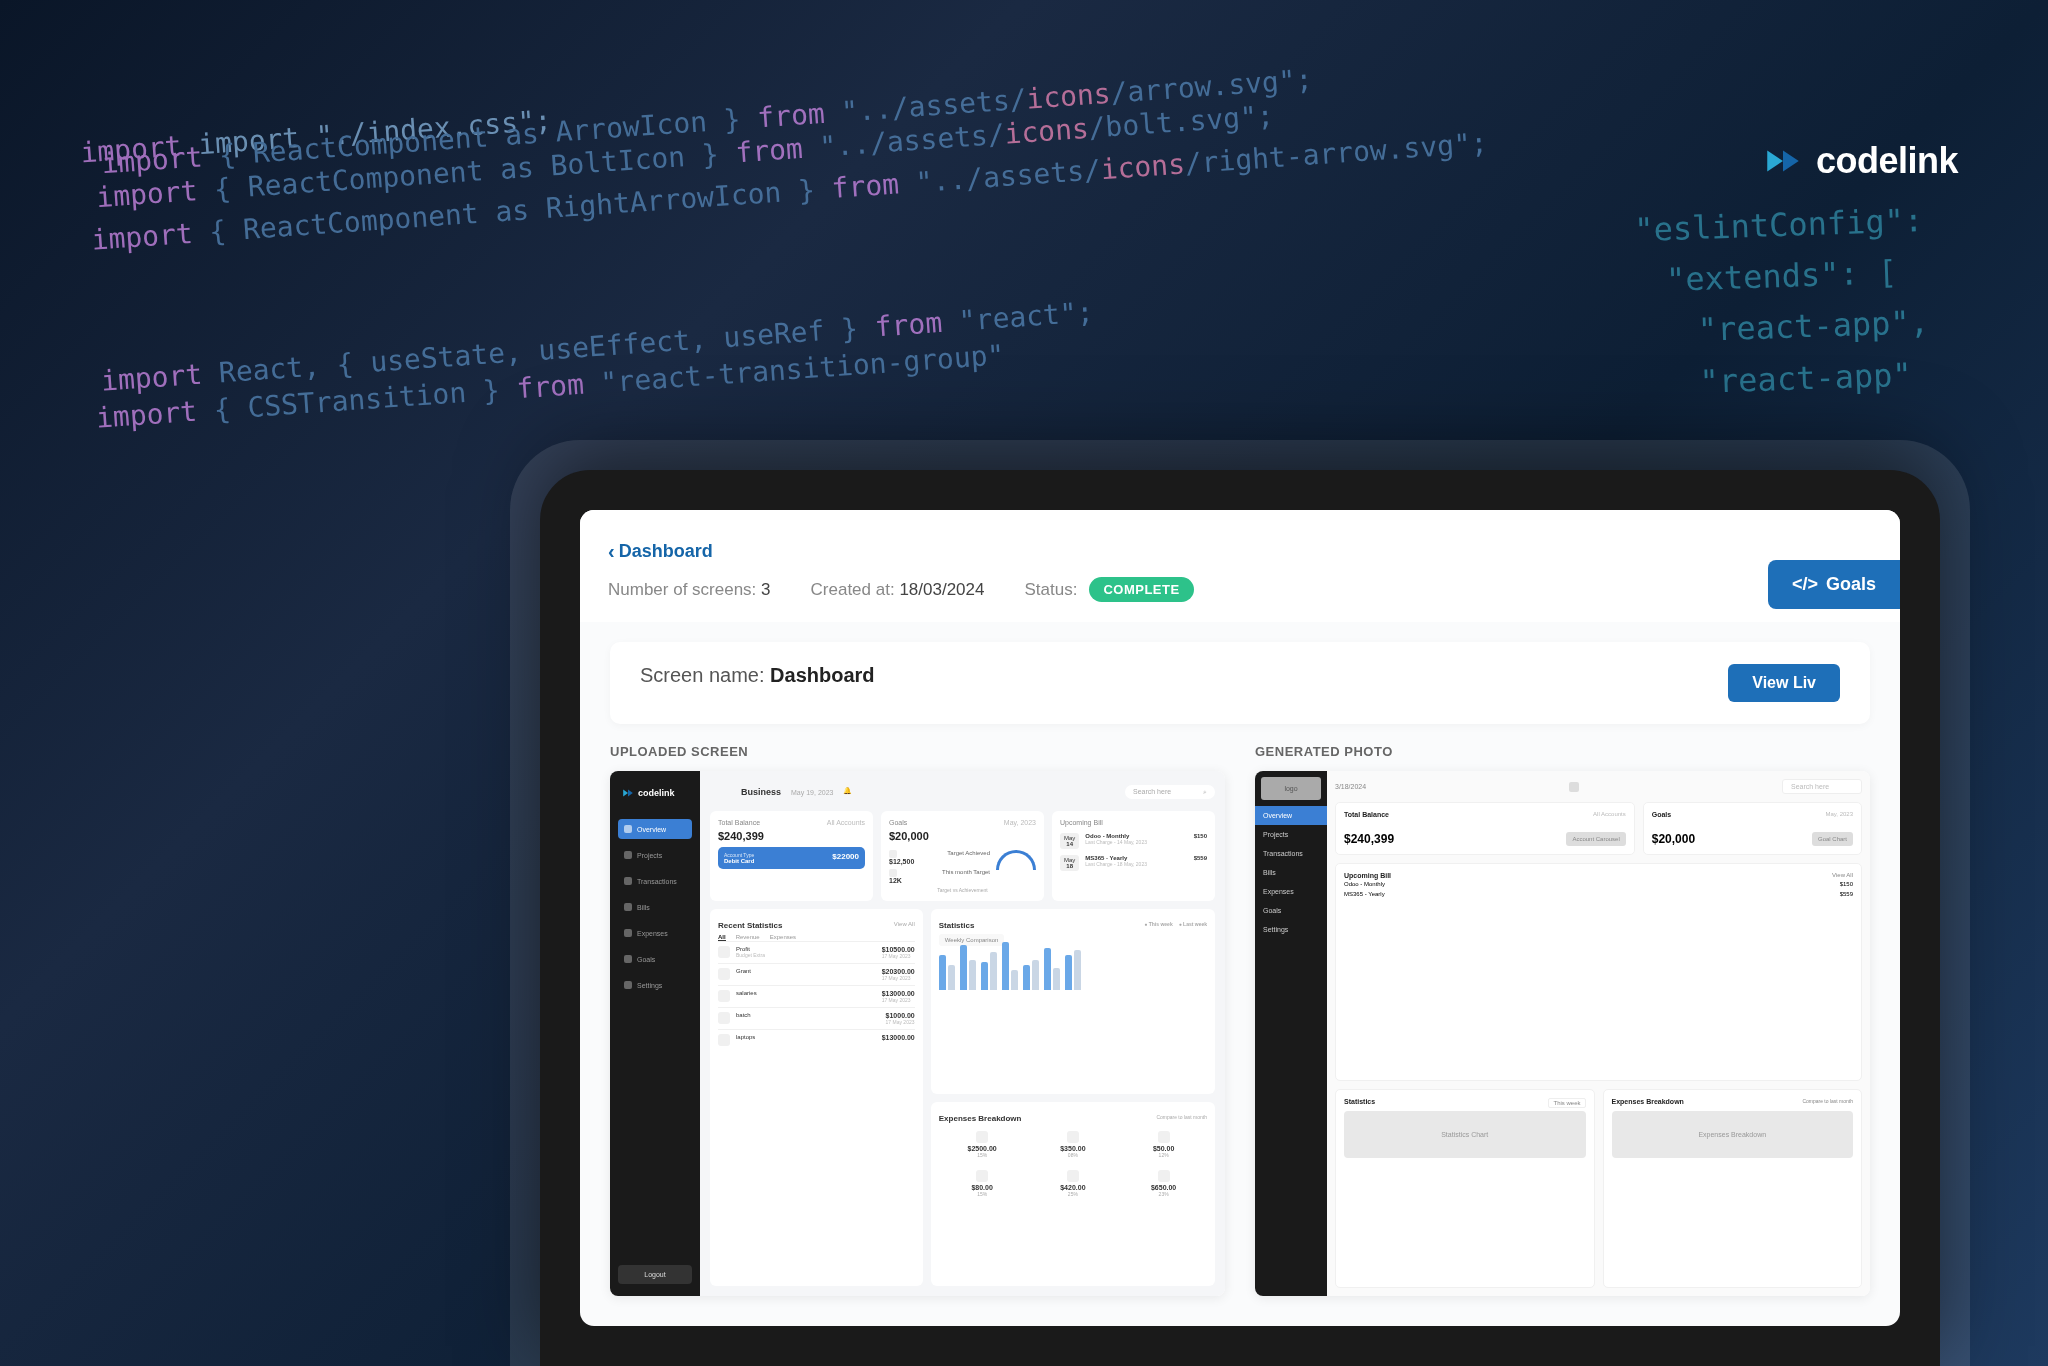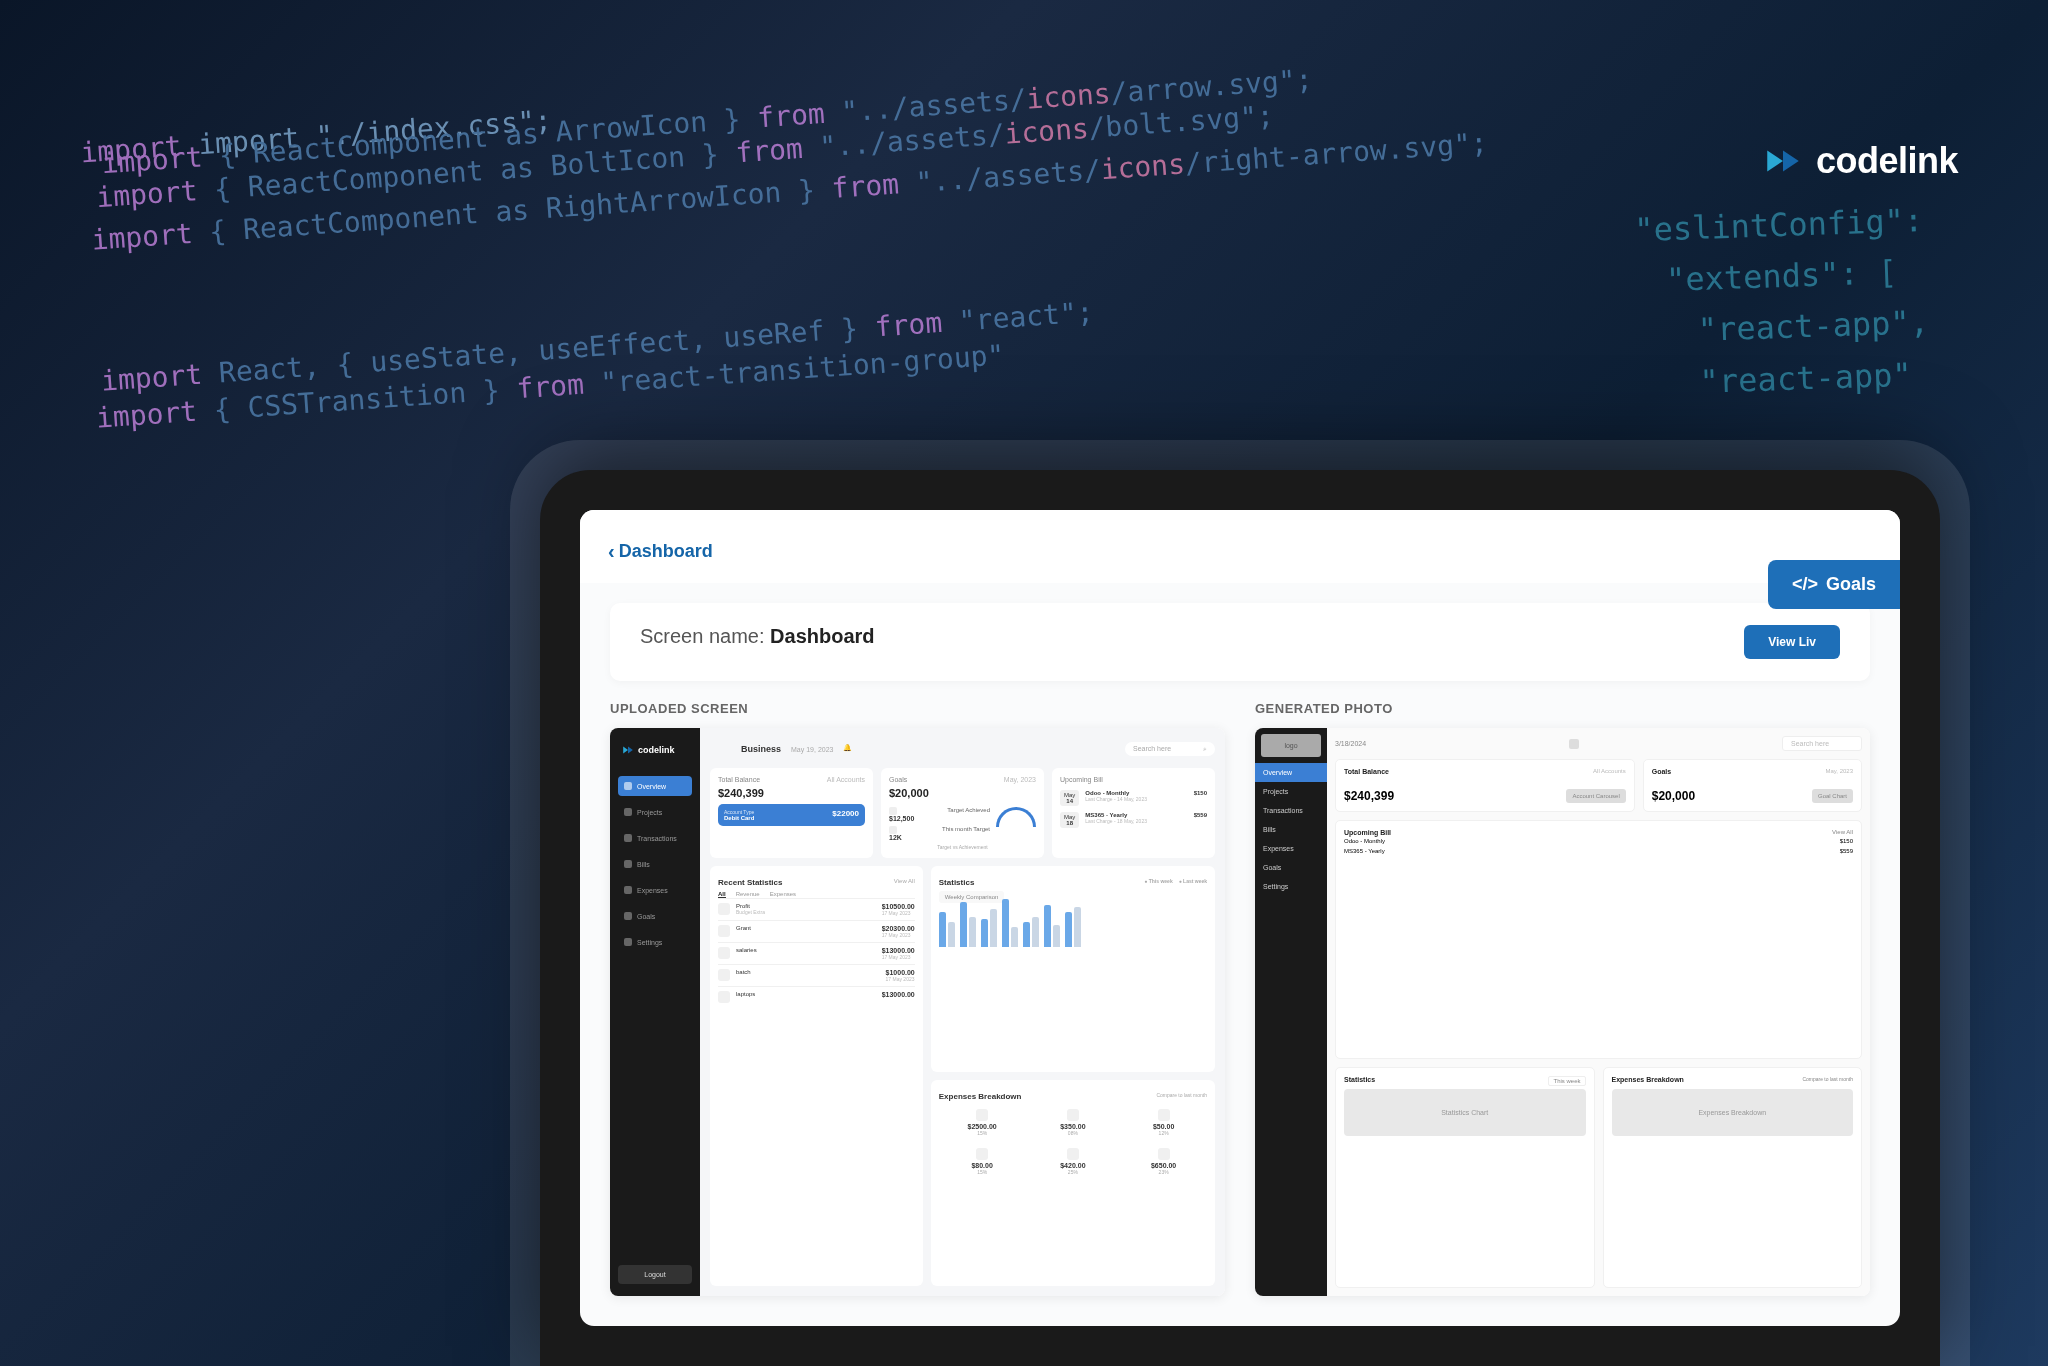--- a/index.html
+++ b/index.html
@@ -166,21 +166,21 @@
 }
 .screen-name { font-size: 20px; color: #555; }
 .screen-name strong { color: #222; font-weight: 700; }
 .view-live-btn {
   background: #1e6fb8;
   color: white;
   padding: 10px 24px;
   border: none;
   border-radius: 6px;
   font-weight: 600;
-  font-size: 12px;
+  font-size: 16px;
   cursor: pointer;
 }
 
 
 .panels {
   display: flex;
   gap: 30px;
   padding: 0 30px 30px 30px;
   flex: 1;
 }
@@ -391,20 +391,28 @@
   <span class="brand-text">codelink</span>
 </div>
 
 <div class="device">
   <div class="screen">
 
     <div class="header">
       <div class="breadcrumb">
         <span class="chevron-left">‹</span>
         <span>Dashboard</span>
+      </div>
+      <div class="meta-row">
+        <div><span class="label">Number of screens:</span> <span class="val">3</span></div>
+        <div><span class="label">Created at:</span> <span class="val">18/03/2024</span></div>
+        <div class="status-row">
+          <span class="label">Status:</span>
+          <span class="badge-complete">COMPLETE</span>
+        </div>
       </div>
       <button class="view-btn-top">
         <span>&lt;/&gt;</span>
         <span>Goals</span>
       </button>
     </div>
 
     <div class="screen-card">
       <div class="screen-name">
         <span>Screen name:</span>

